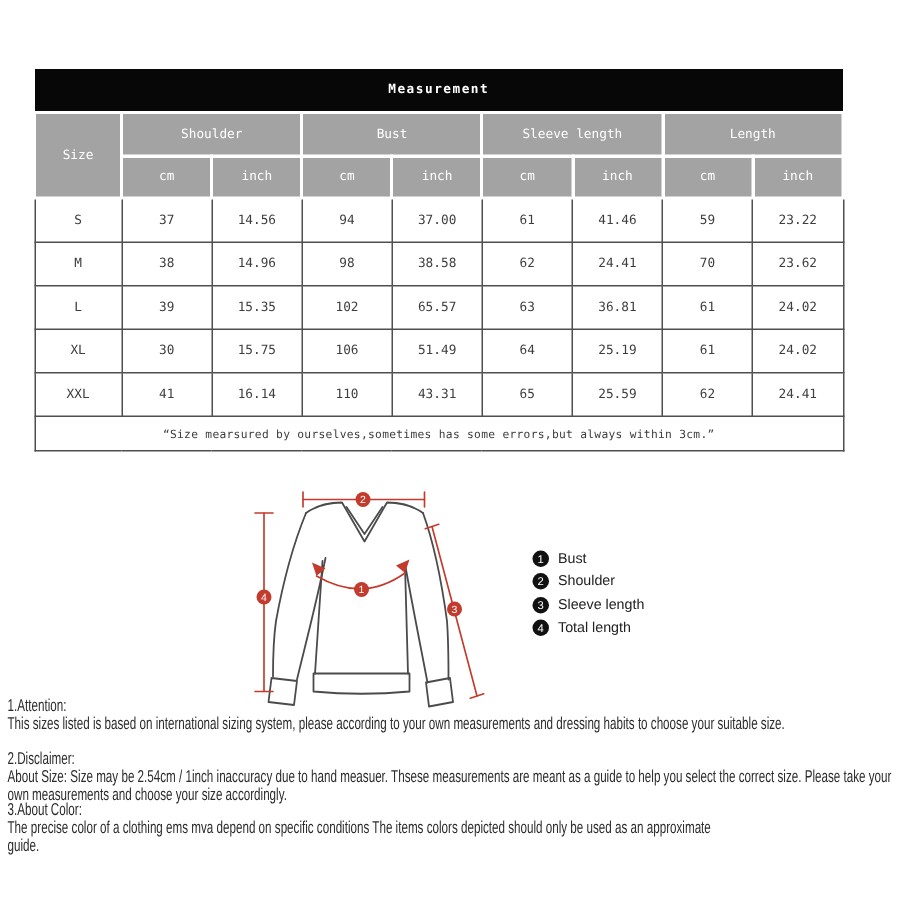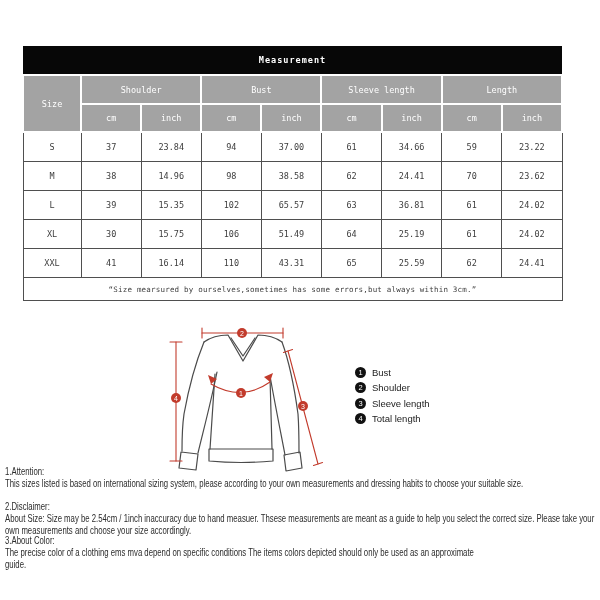--- a/index.html
+++ b/index.html
@@ -83,25 +83,25 @@
       <th class="gray">cm</th>
       <th class="gray">inch</th>
       <th class="gray">cm</th>
       <th class="gray">inch</th>
     </tr>
     </tbody>
       <tbody>
         <tr>
           <td>S</td>
           <td>37</td>
-          <td>23.84</td>
+          <td>14.56</td>
           <td>94</td>
           <td>37.00</td>
           <td>61</td>
-          <td>34.66</td>
+          <td>41.46</td>
           <td>59</td>
           <td>23.22</td>
         </tr>
         <tr>
           <td>M</td>
           <td>38</td>
           <td>14.96</td>
           <td>98</td>
           <td>38.58</td>
           <td>62</td>

